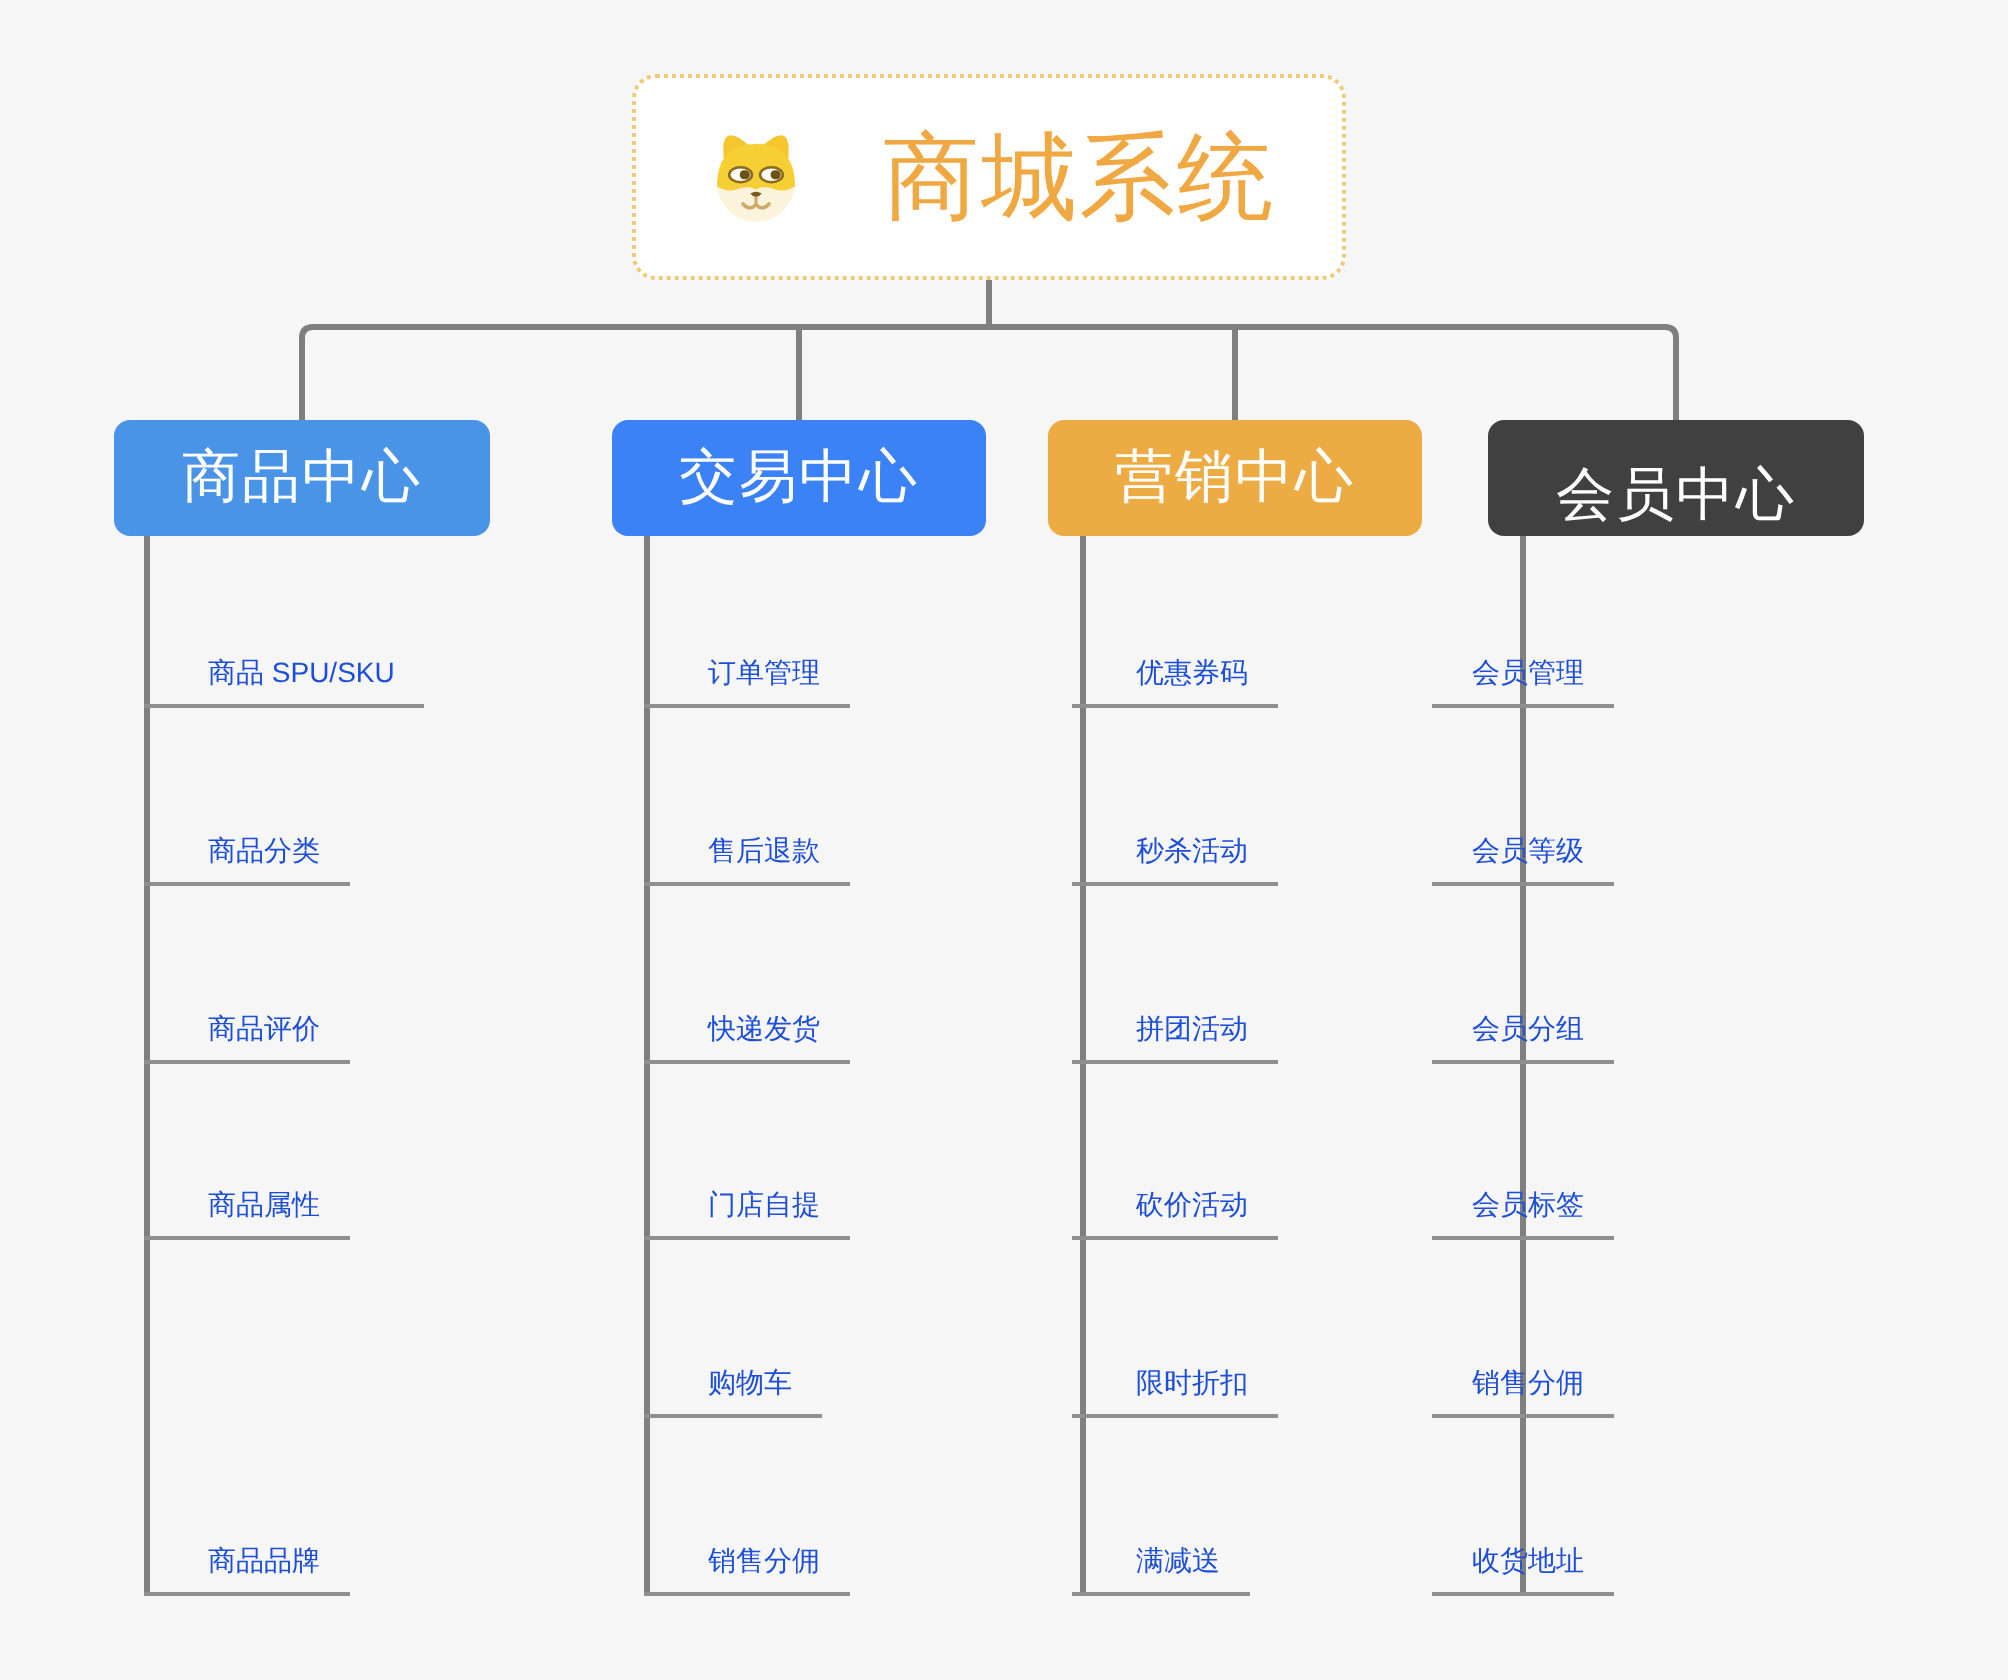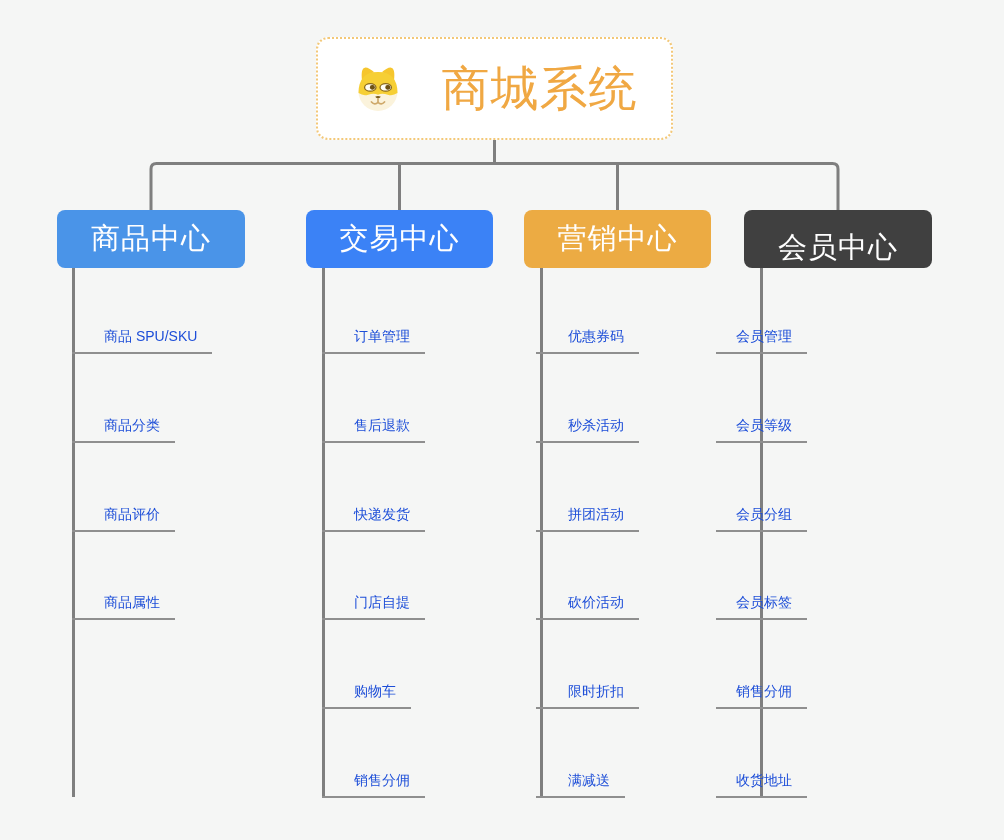--- a/index.html
+++ b/index.html
@@ -94,20 +94,21 @@
     <span>营销中心</span>
   </div>
   <div class="branch-node branch-4" style="background: #404040; align-items: flex-end;">
     <span>会员中心</span>
   </div>
 
   <div class="leaf col-1 row-1">商品 SPU/SKU</div>
   <div class="leaf col-1 row-2">商品分类</div>
   <div class="leaf col-1 row-3">商品评价</div>
   <div class="leaf col-1 row-4">商品属性</div>
+  <div class="leaf col-1 row-6">商品品牌</div>
 
   <div class="leaf col-2 row-1">订单管理</div>
   <div class="leaf col-2 row-2">售后退款</div>
   <div class="leaf col-2 row-3">快递发货</div>
   <div class="leaf col-2 row-4">门店自提</div>
   <div class="leaf col-2 row-5">购物车</div>
   <div class="leaf col-2 row-6">销售分佣</div>
 
   <div class="leaf col-3 row-1">优惠券码</div>
   <div class="leaf col-3 row-2">秒杀活动</div>

